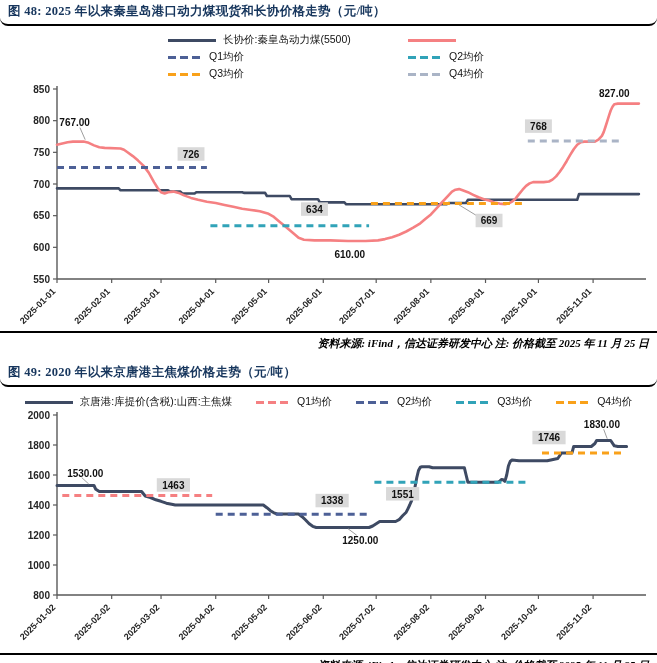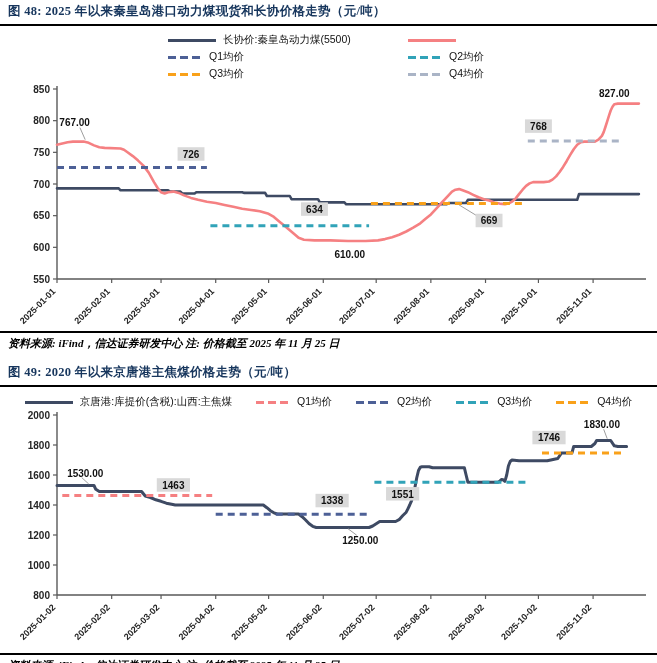--- a/index.html
+++ b/index.html
@@ -2,24 +2,25 @@
 <html><head>
 <meta charset="utf-8">
 <style>
   html,body{margin:0;padding:0;background:#ffffff;}
   body{width:657px;height:663px;font-family:"Liberation Sans",sans-serif;overflow:hidden;}
   .fig{width:657px;}
   .fig-title{
     font-family:"Liberation Serif",serif;font-weight:bold;color:#17365d;
     font-size:12.5px;padding:3px 8px 4px 8px;border-bottom:2.5px solid #000;
     letter-spacing:.3px;
+    border-radius:8px;
   }
   .fig-note{
     font-family:"Liberation Serif",serif;font-weight:bold;font-style:italic;
-    font-size:11px;color:#000;border-top:2.5px solid #000;padding:3px 8px 4px 8px;
+    font-size:11px;color:#000;border-top:2.5px solid #000;padding:3px 8px 4px 8px;text-align:right;
   }
   .legend-a{display:grid;grid-template-columns:240px auto;row-gap:3px;margin:7px 0 0 168px;text-align:center;}
   .legend-b{display:flex;gap:24px;justify-content:center;margin:8px 0 0 0;}
   .lg-item{display:flex;align-items:center;gap:7px;font-size:10.5px;color:#111;white-space:nowrap;}
   .sw{width:34px;height:3px;flex:none;}
   .sw.long{width:48px;}
   svg{display:block;}
   .gap{height:6px;}
 </style>
 </head>

